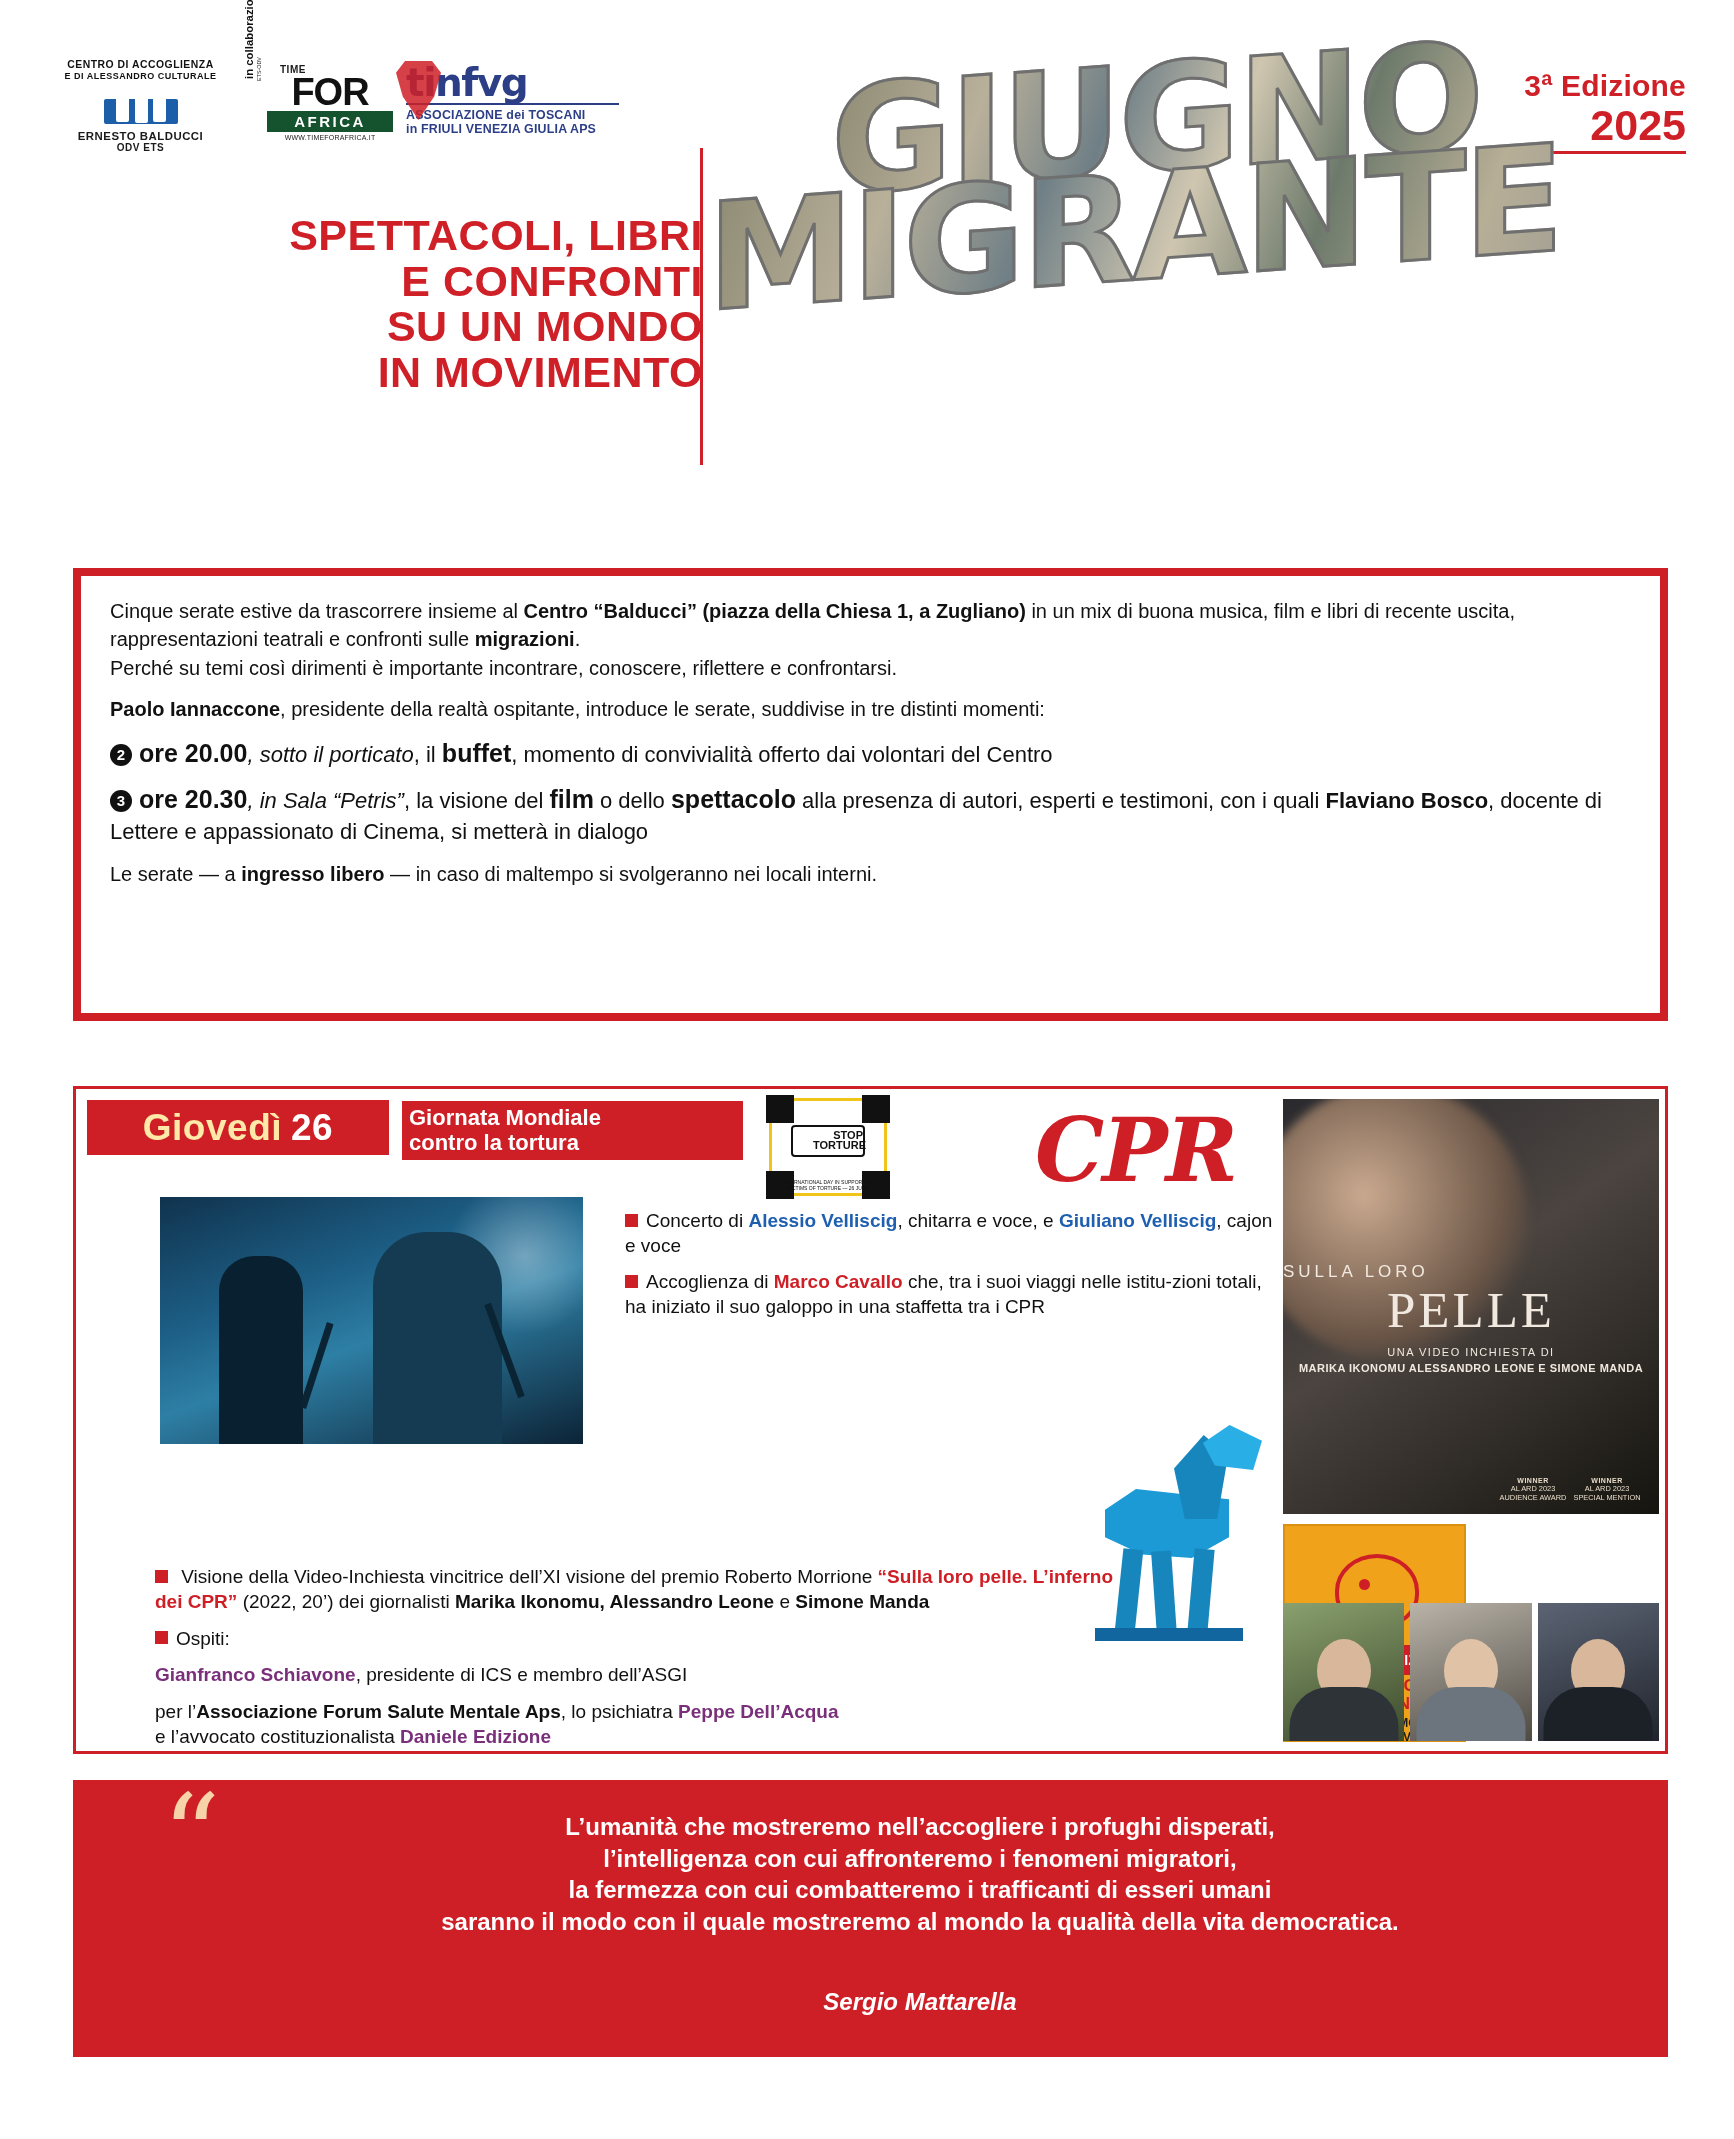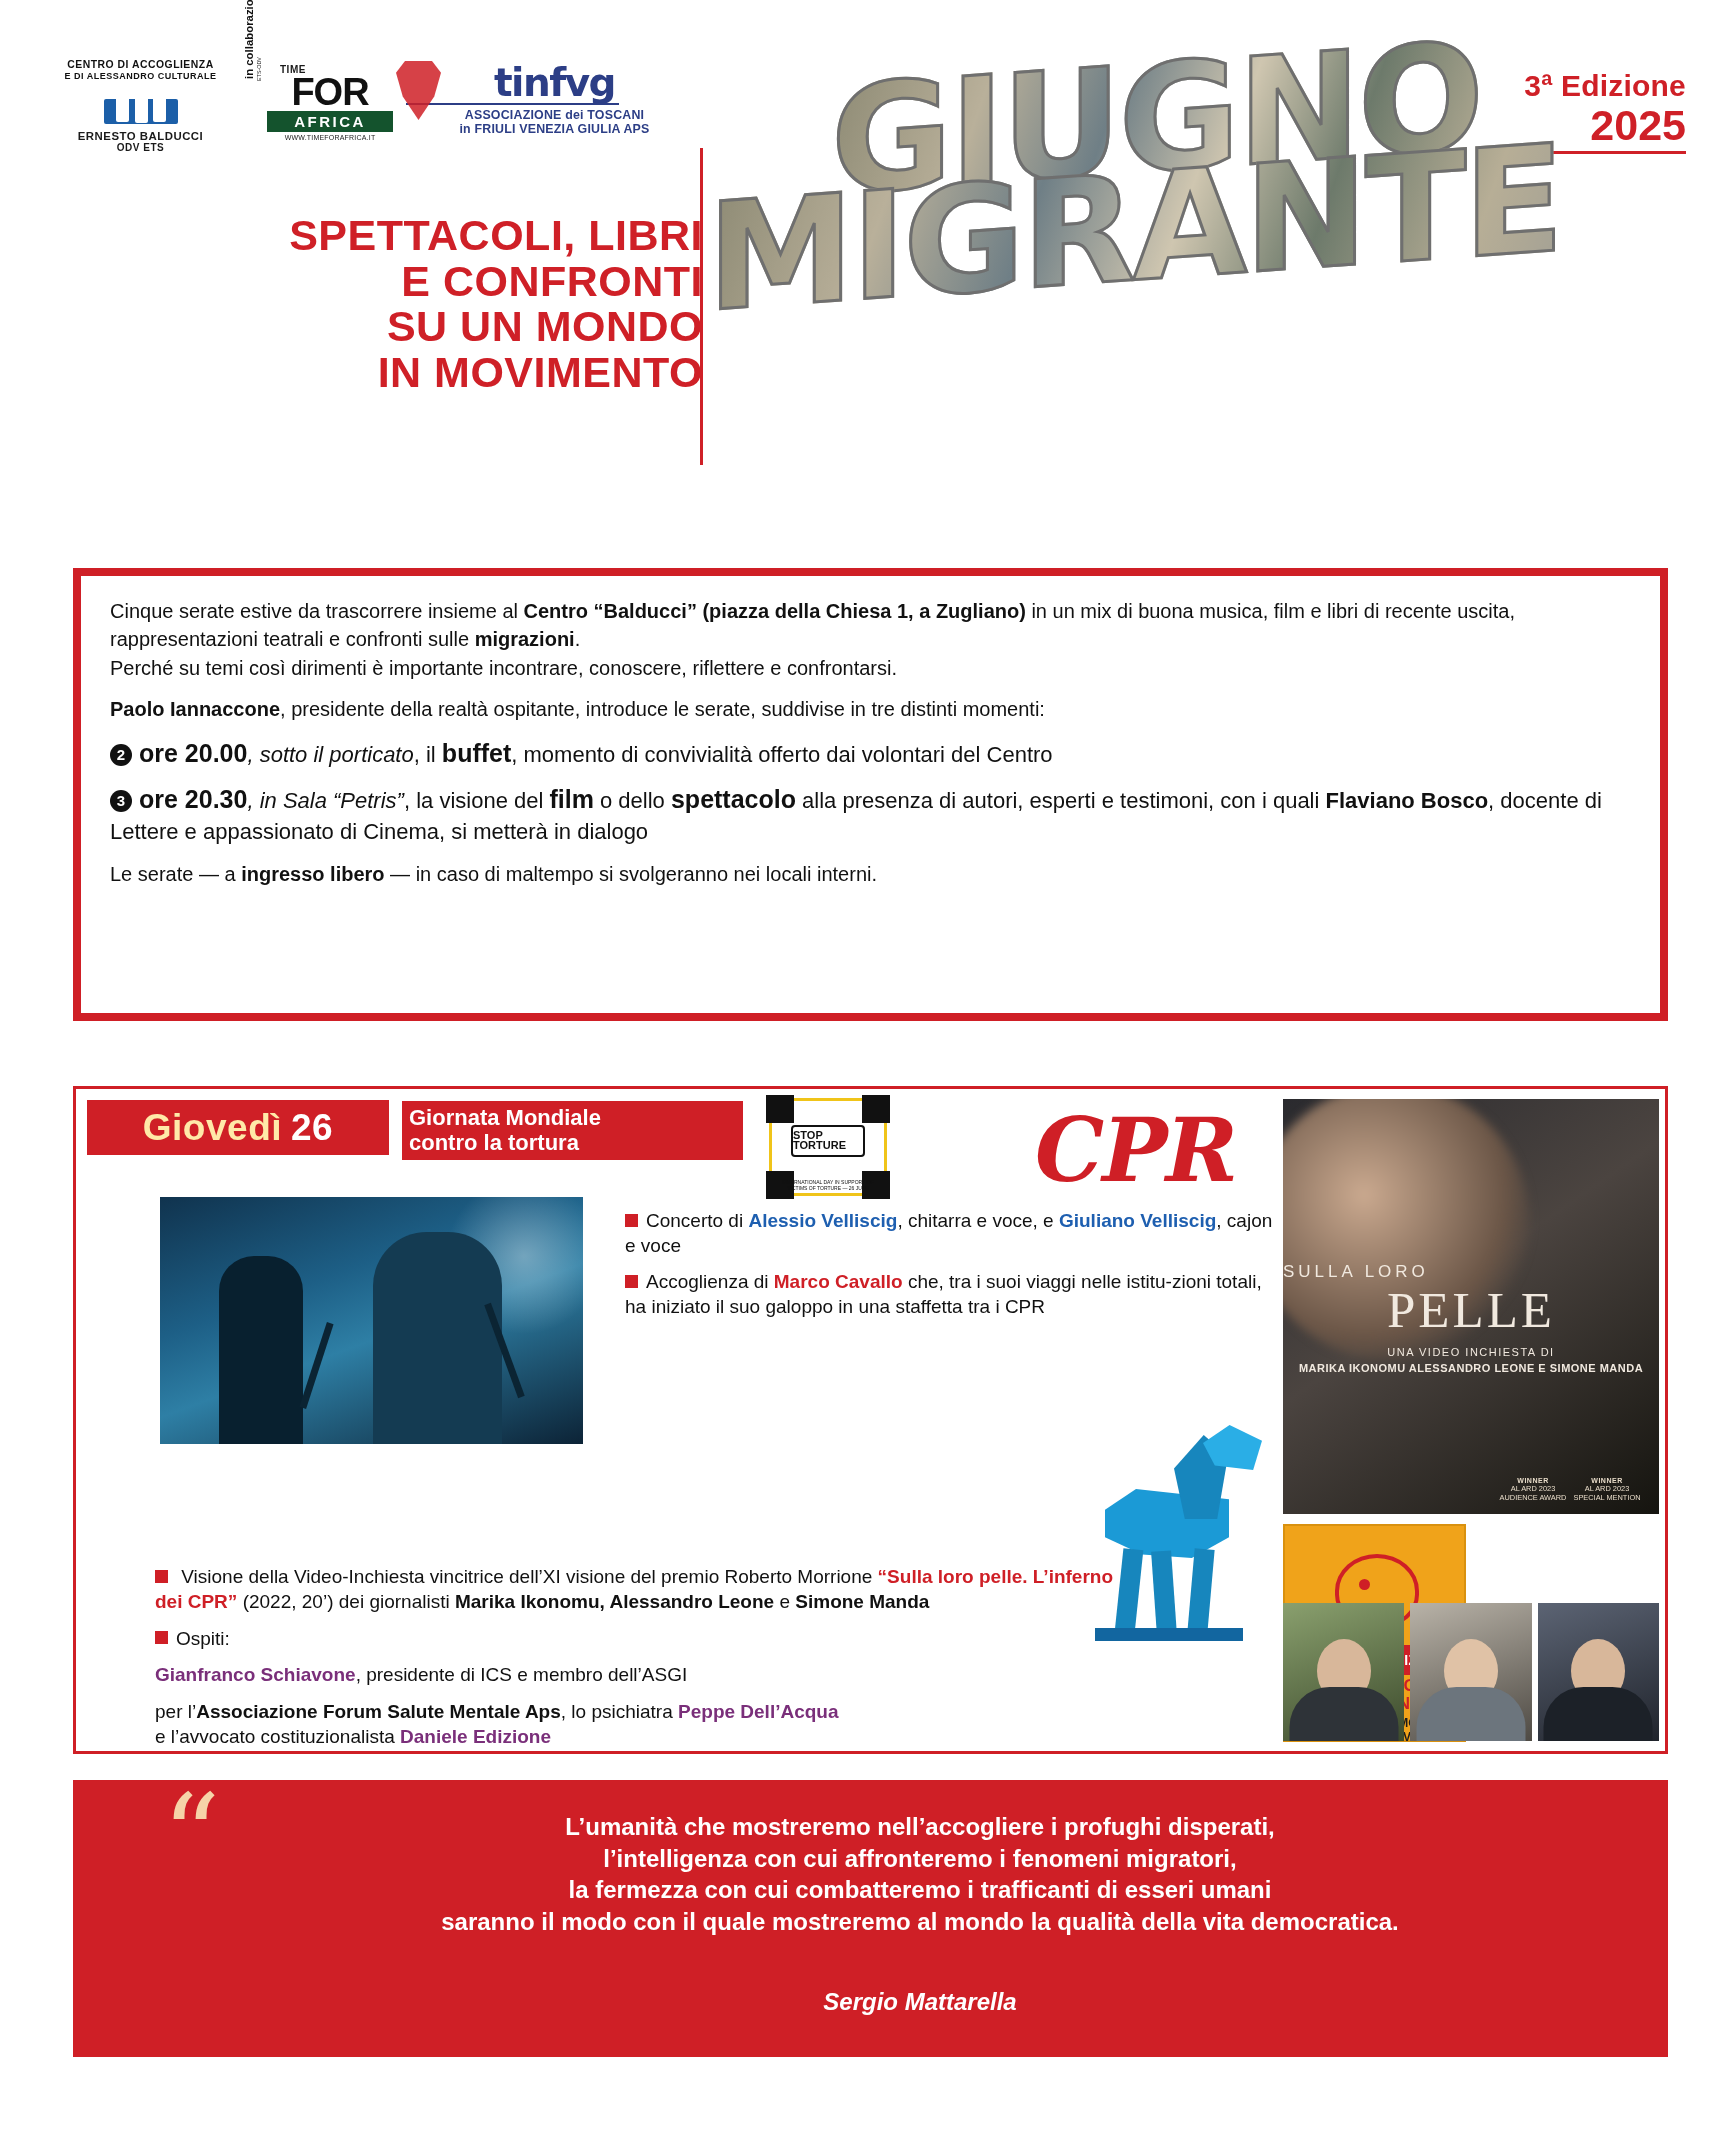--- a/index.html
+++ b/index.html
@@ -54,21 +54,21 @@
     color:#111; position:relative; display:inline-block;
   }
   .logo-tfa .afr { background:#14532d; color:#fff; font-size:15px; font-weight:bold; letter-spacing:2.5px; padding:2px 5px; display:block; margin-top:1px;}
   .logo-tfa .url { font-size:7px; letter-spacing:0.2px; margin-top:2px;}
   .logo-tfa .vert-ec {
     position:absolute; left:-11px; top:17px; transform: rotate(-90deg); transform-origin: left top;
     font-size:5.4px; white-space:nowrap;
   }
 
   .logo-toscani {
-    position: absolute; left: 406px; top: 64px; width: 297px; text-align: center;
+    position: absolute; left: 406px; top: 64px; width: 297px;
   }
   .logo-toscani .tfvg {
     font-size: 39px; font-weight: bold; color:#2c3e86; letter-spacing:-1.5px; line-height:0.95;
     font-family: "DejaVu Sans", sans-serif;
   }
   .logo-toscani .hr { height:1.5px; background:#2c3e86; margin:2px 0 3px 0; width:213px;}
   .logo-toscani .l1 { font-size:12.4px; font-weight:bold; color:#2c3e86; letter-spacing:0.2px;}
   .logo-toscani .l2 { font-size:12.4px; font-weight:bold; color:#2c3e86; letter-spacing:0.2px;}
   .logo-toscani .flag {
     position:absolute; left:-10px; top:-3px; width:45px; height:59px;
@@ -154,21 +154,21 @@
   .stop-torture {
     position:absolute; left: 690px; top: 6px; width: 124px; height: 104px;
   }
   .stop-torture .frame { position:absolute; inset:3px; border: 3.5px solid #f0c419;}
   .stop-torture .corner { position:absolute; width:28px; height:28px; background:#111; }
   .stop-torture .c1 { left:0; top:0;} .stop-torture .c2 { right:0; top:0;}
   .stop-torture .c3 { left:0; bottom:0;} .stop-torture .c4 { right:0; bottom:0;}
   .stop-torture .ctr {
     position:absolute; left:50%; top:44%; transform:translate(-50%,-50%);
     width:74px; height:32px; border-radius:4px; background:#ffffff; border:2.5px solid #111;
-    color:#111; font-weight:bold; font-size:11px; text-align:left; line-height:0.95; padding-top:3px;
+    color:#111; font-weight:bold; font-size:11px; text-align:right; line-height:0.95; padding-top:3px;padding-left:20px;
   }
   .stop-torture .tag {
     position:absolute; left:50%; bottom:8px; transform:translateX(-50%);
     font-size:5px; color:#111; text-align:center; width:94px; line-height:1.1;
   }
   .cpr-script {
     position:absolute; left: 959px; top: 10px;
     font-family: "DejaVu Serif", serif; font-style: italic; font-weight: bold;
     font-size: 87px; color:#cf1f26; letter-spacing: -2px;
   }

